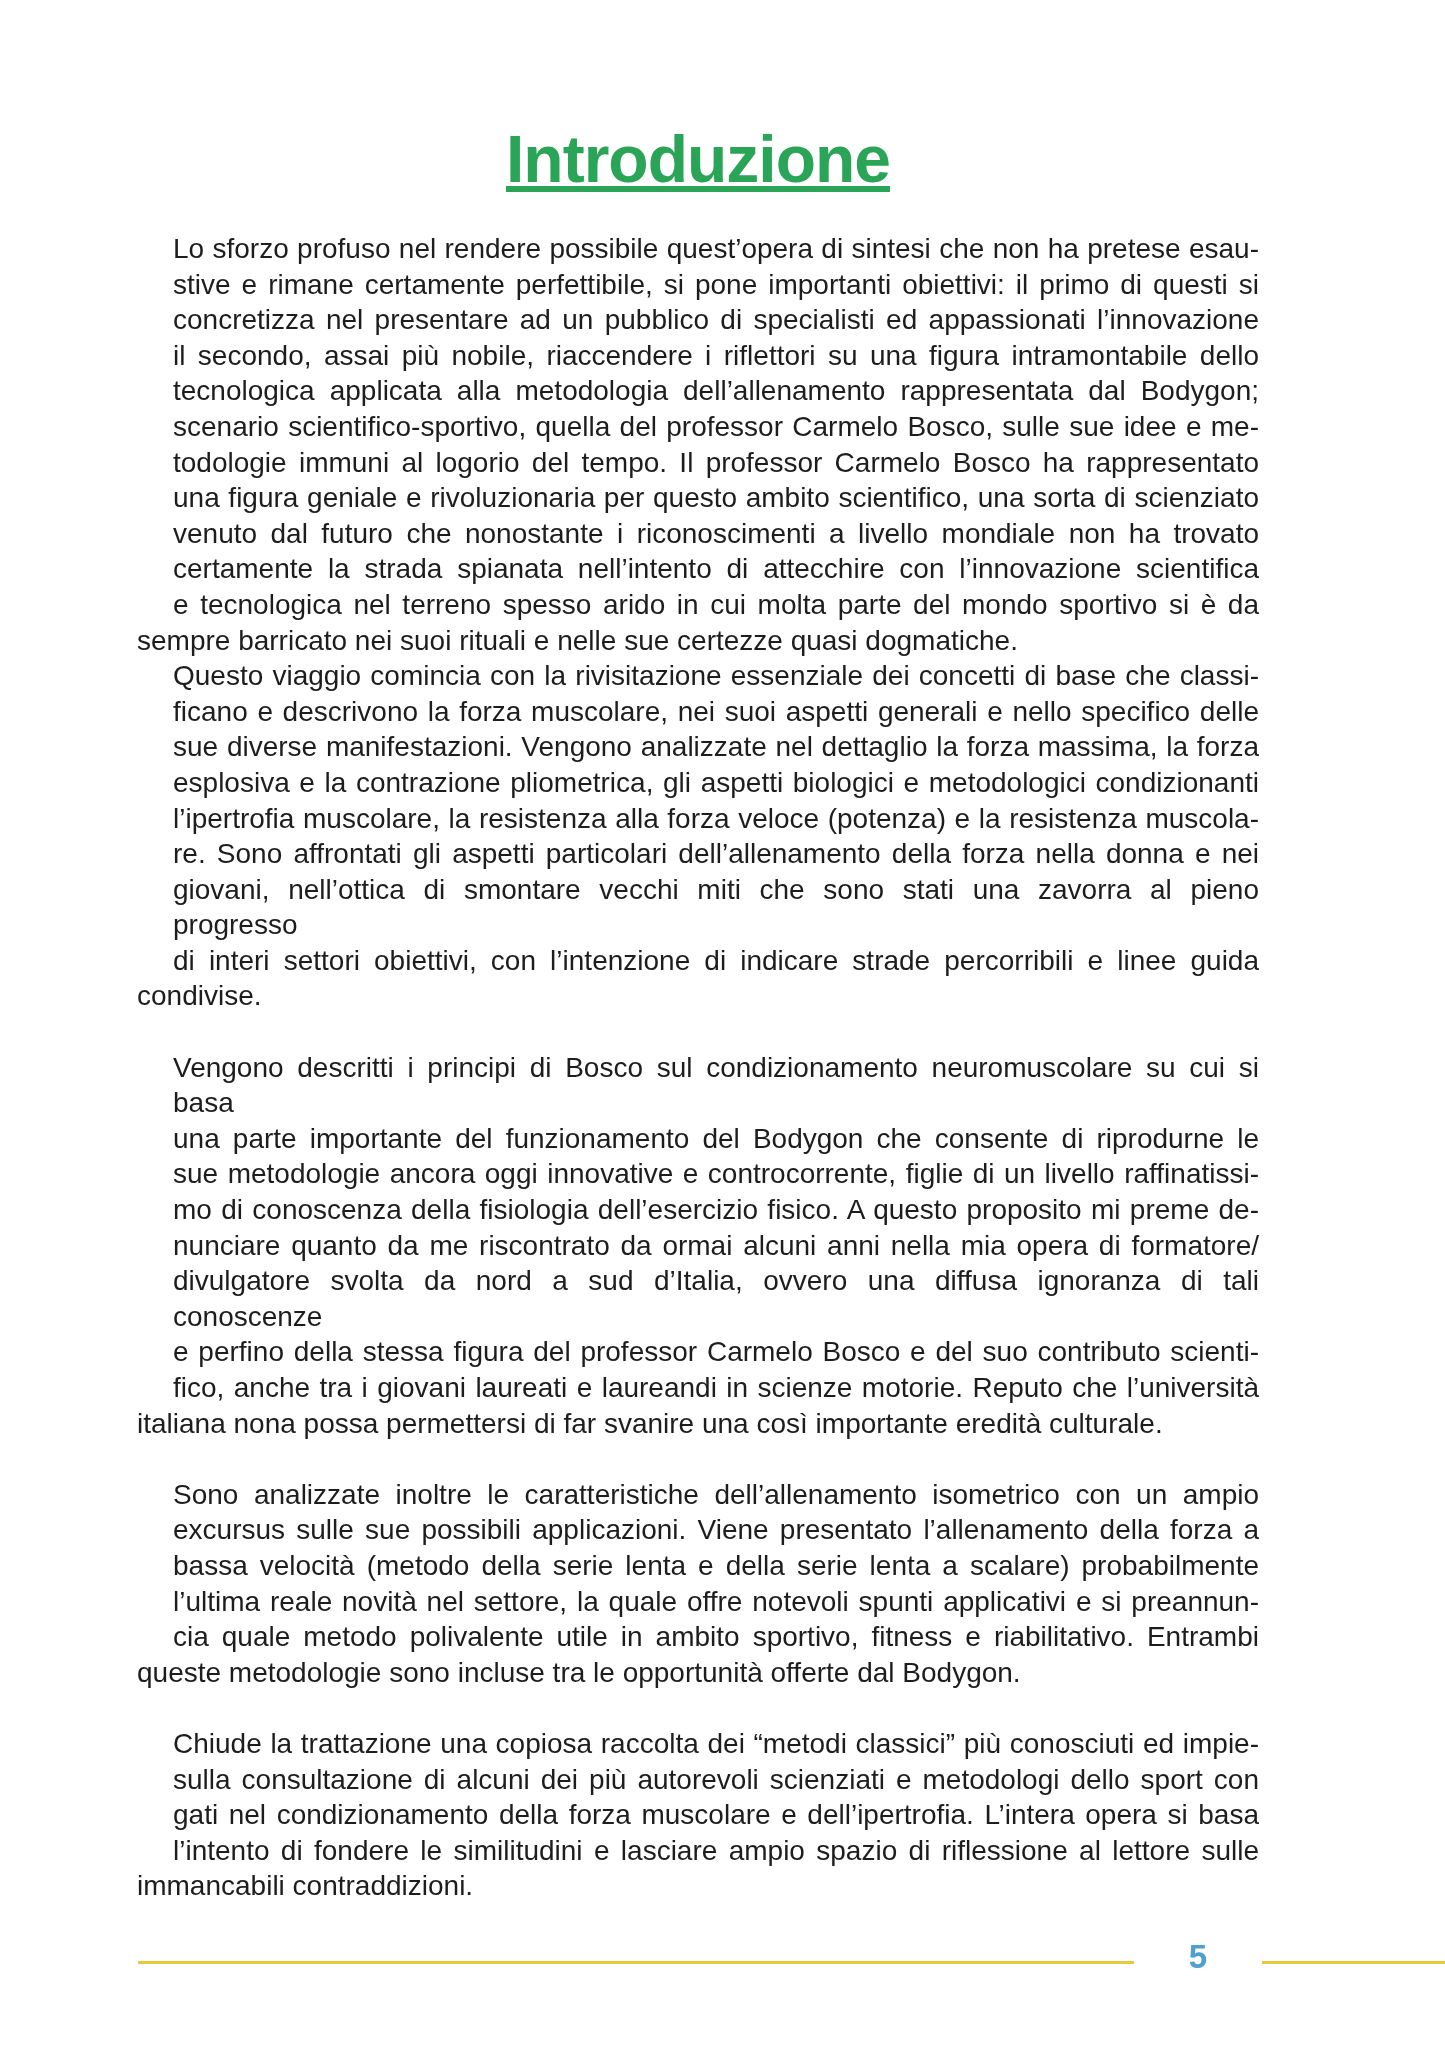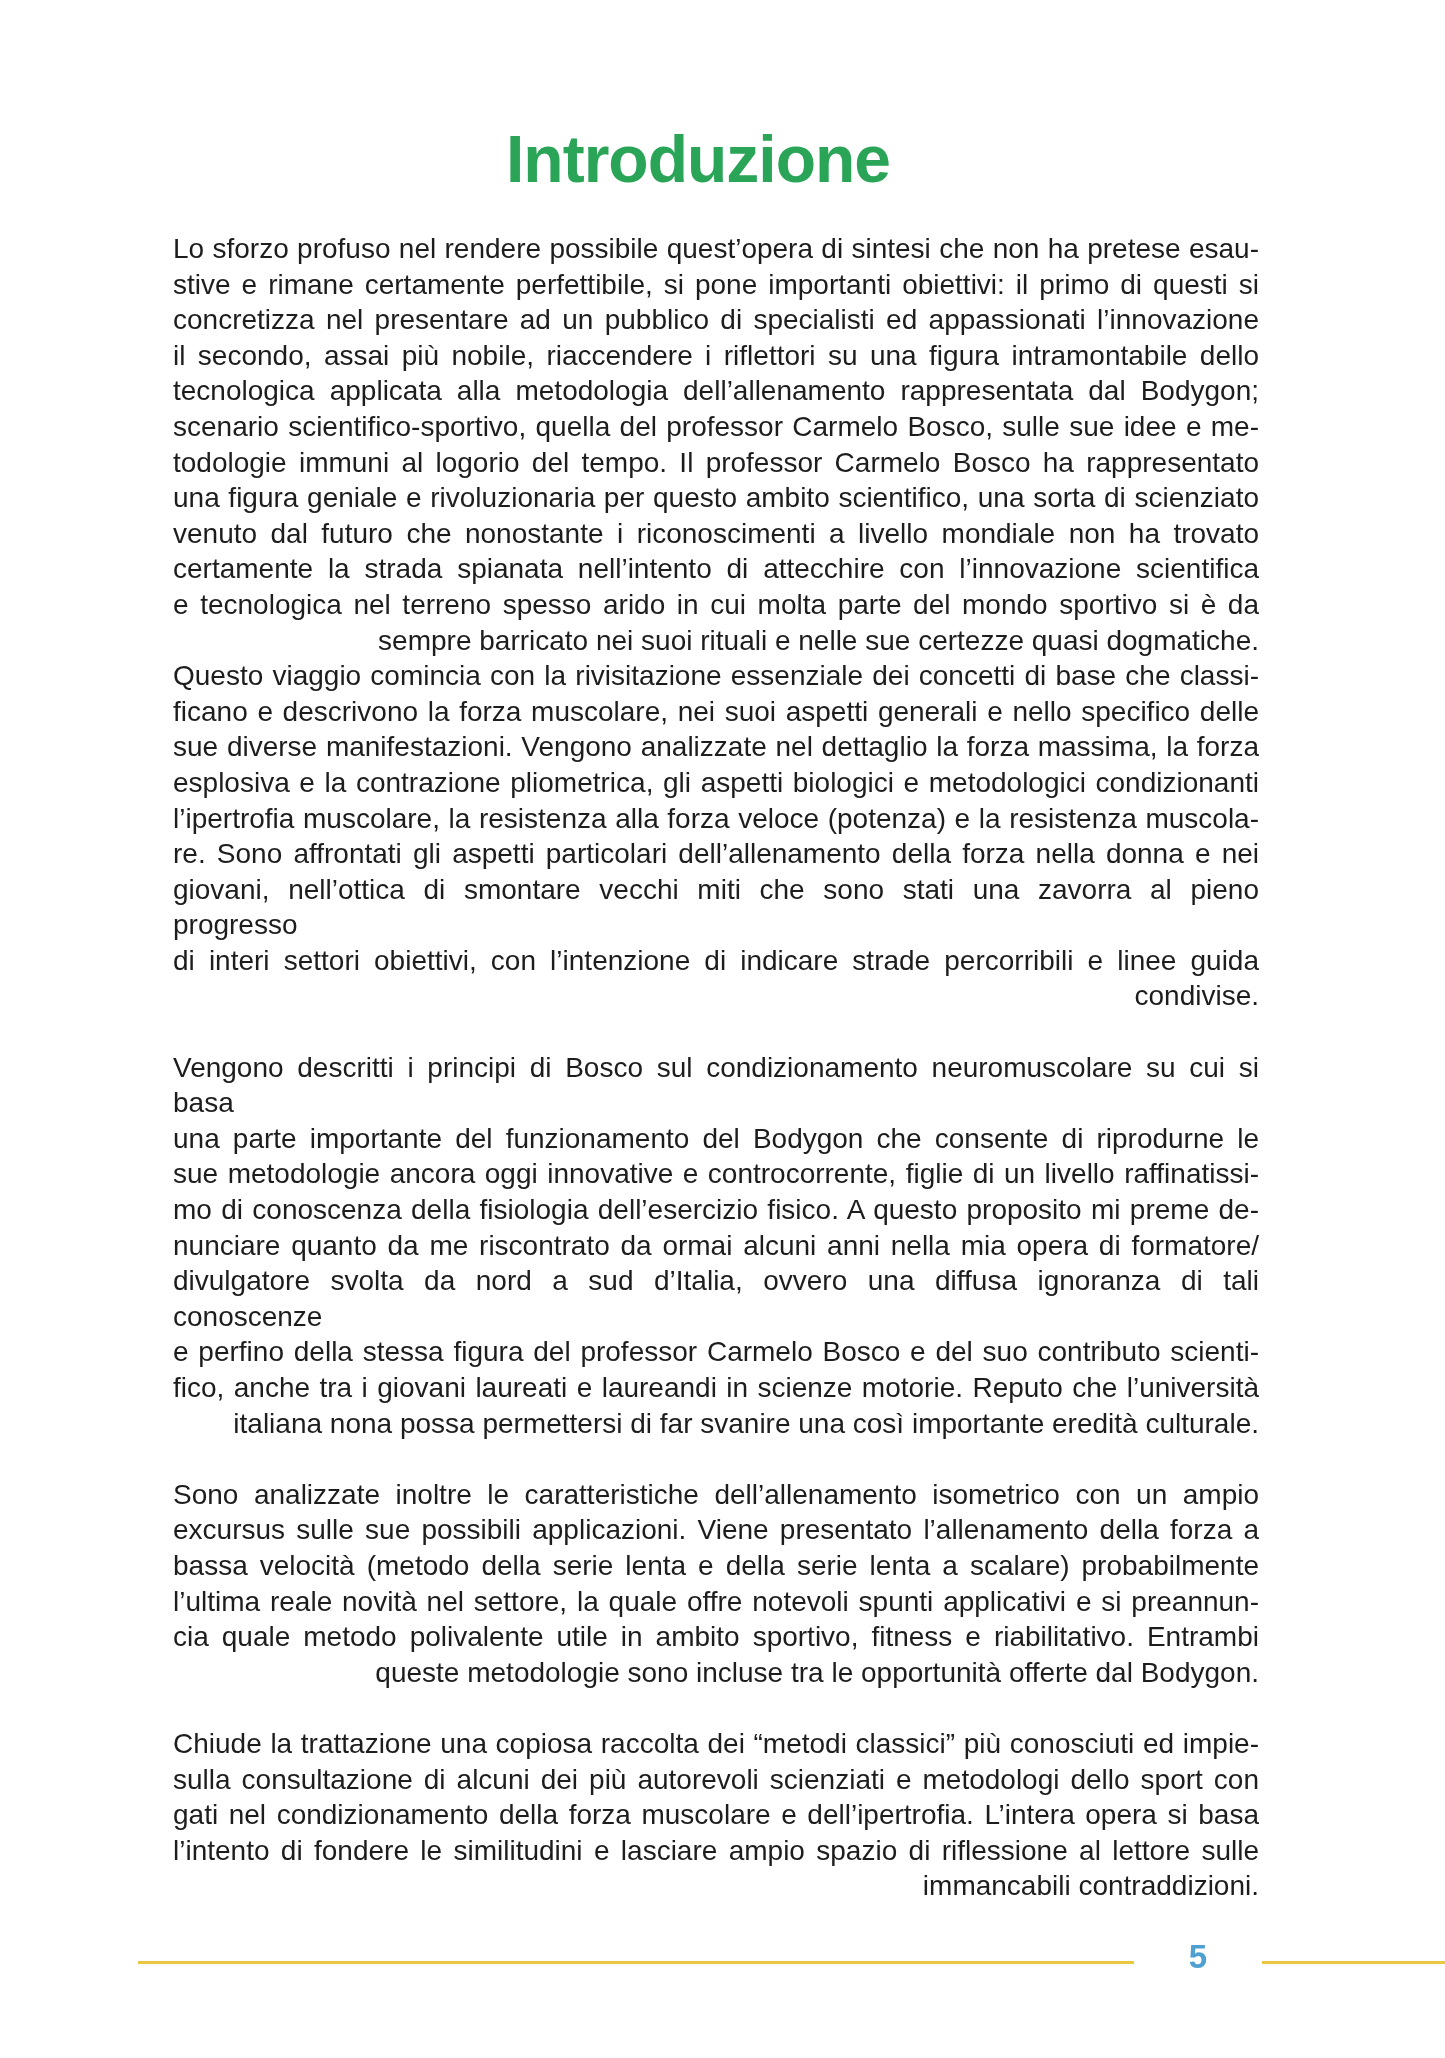--- a/index.html
+++ b/index.html
@@ -23,35 +23,36 @@
     top: 124px;
     left: 137px;
     width: 1122px;
     margin: 0;
     text-align: center;
     font-size: 66px;
     line-height: 70px;
     font-weight: bold;
     letter-spacing: -1px;
     color: var(--title_green, #2aa457);
+    text-decoration: underline;
   }
   .body-text {
     position: absolute;
     top: 231px;
     left: 137px;
     width: 1122px;
     font-size: 28px;
     line-height: 35.6px;
     color: var(--body_text, #1d1d1d);
     overflow: hidden;
   }
   .paragraph { margin: 0; }
   .paragraph.gap { margin-top: 35.6px; }
   .line {
-    text-align: right;
+    text-align: left;
   }
   .line.jl {
     text-align: justify;
     text-align-last: justify;
     text-justify: inter-word;
     margin-left: 36px;
   }
   .footer-rule {
     position: absolute;
     height: 3px;

